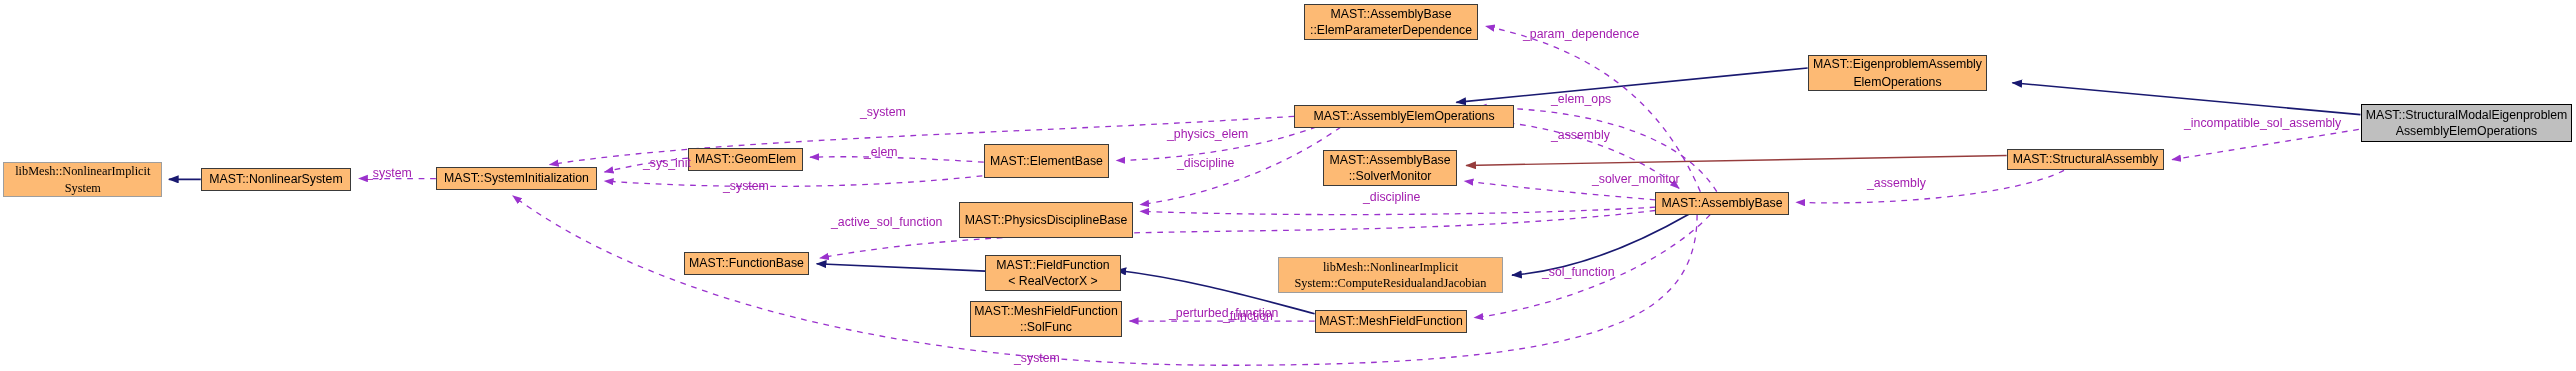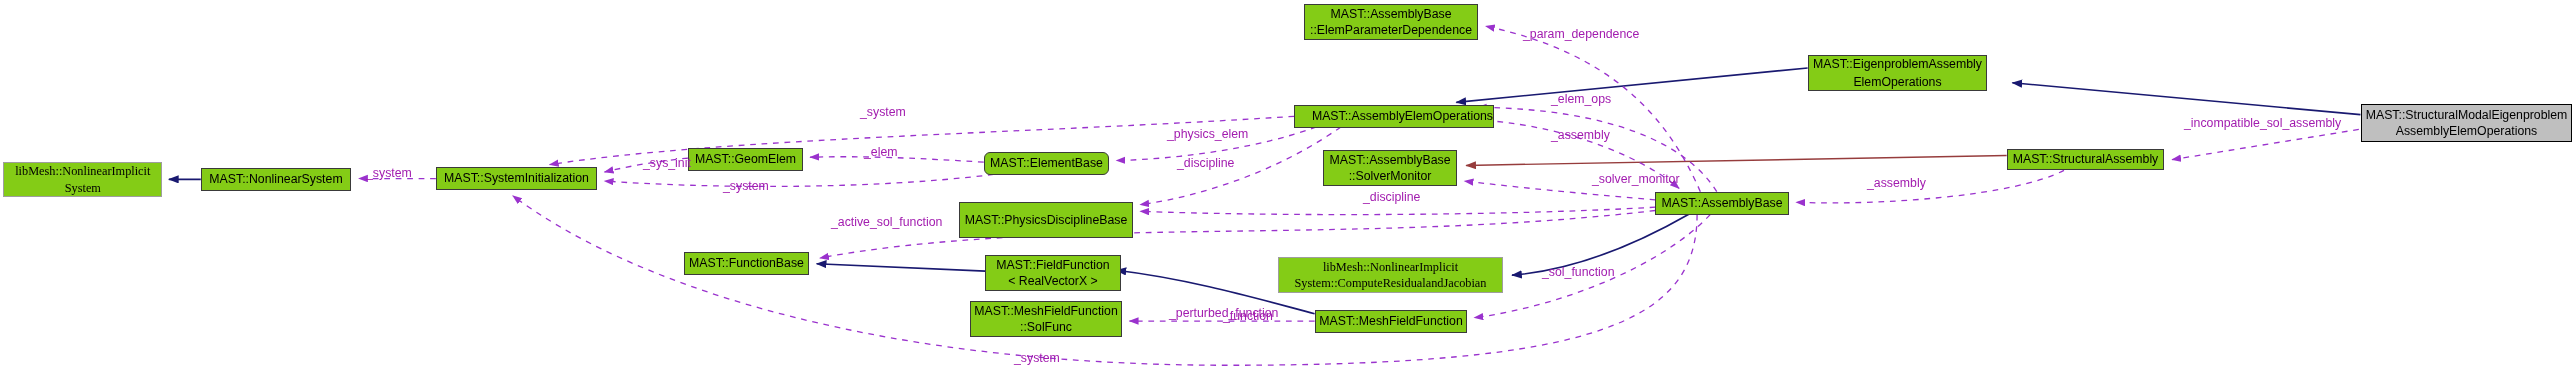--- a/index.html
+++ b/index.html
@@ -21,21 +21,21 @@
   #edges{position:absolute;left:0;top:0;}
   .edge-inh{stroke:var(--edge-inh);stroke-width:2;fill:none;}
   .edge-priv{stroke:var(--edge-priv);stroke-width:1.8;fill:none;}
   .edge-use{stroke:var(--edge-use);stroke-width:1.6;fill:none;stroke-dasharray:7,7;}
   .mk-inh{fill:var(--edge-inh);}
   .mk-priv{fill:var(--edge-priv);}
   .mk-use{fill:var(--edge-use);}
   .node{
     position:absolute;
     display:flex;flex-direction:column;justify-content:center;align-items:center;
-    background:#84cc16;
+    background:#fdba74;
     border:1.2px solid var(--node-border);
     font-size:12.3px;line-height:16.4px;color:#000;
     text-align:center;white-space:nowrap;
     box-sizing:border-box;
     z-index:2;
   }
   .node.external{border-color:var(--ext-border);font-family:Liberation Serif, serif;}
   .node.highlight{background:var(--hl-fill);border:1.8px solid #000;}
   .node span:empty{display:none;}
   .edge-label{
@@ -97,21 +97,21 @@
   </div>
   <div class="node" style="left:201px;top:168px;width:150px;height:23px;">
     <span>MAST::NonlinearSystem</span>
   </div>
   <div class="node" style="left:436px;top:167px;width:161px;height:23px;">
     <span>MAST::SystemInitialization</span>
   </div>
   <div class="node" style="left:688px;top:148px;width:115px;height:23px;">
     <span>MAST::GeomElem</span>
   </div>
-  <div class="node" style="left:984px;top:152px;width:125px;height:23px;border-radius:6px;">
+  <div class="node" style="left:984px;top:144px;width:125px;height:34px;">
     <span>MAST::ElementBase</span>
   </div>
   <div class="node" style="left:959px;top:202px;width:174px;height:36px;">
     <span>MAST::PhysicsDisciplineBase</span>
   </div>
   <div class="node" style="left:684px;top:252px;width:125px;height:23px;">
     <span>MAST::FunctionBase</span>
   </div>
   <div class="node" style="left:985px;top:255px;width:136px;height:36px;">
     <span>MAST::FieldFunction</span>
@@ -121,21 +121,21 @@
     <span>libMesh::NonlinearImplicit</span>
       <span>System::ComputeResidualandJacobian</span>
   </div>
   <div class="node" style="left:970px;top:301px;width:152px;height:36px;">
     <span>MAST::MeshFieldFunction</span>
       <span>::SolFunc</span>
   </div>
   <div class="node" style="left:1315px;top:310px;width:152px;height:23px;">
     <span>MAST::MeshFieldFunction</span>
   </div>
-  <div class="node" style="left:1294px;top:105px;width:200px;height:23px;align-items:flex-end;">
+  <div class="node" style="left:1294px;top:105px;width:220px;height:23px;">
     <span>MAST::AssemblyElemOperations</span>
   </div>
   <div class="node" style="left:1304px;top:4.1px;width:174px;height:36px;">
     <span>MAST::AssemblyBase</span>
       <span>::ElemParameterDependence</span>
   </div>
   <div class="node" style="left:1323px;top:150px;width:134px;height:36px;">
     <span>MAST::AssemblyBase</span>
       <span>::SolverMonitor</span>
   </div>

